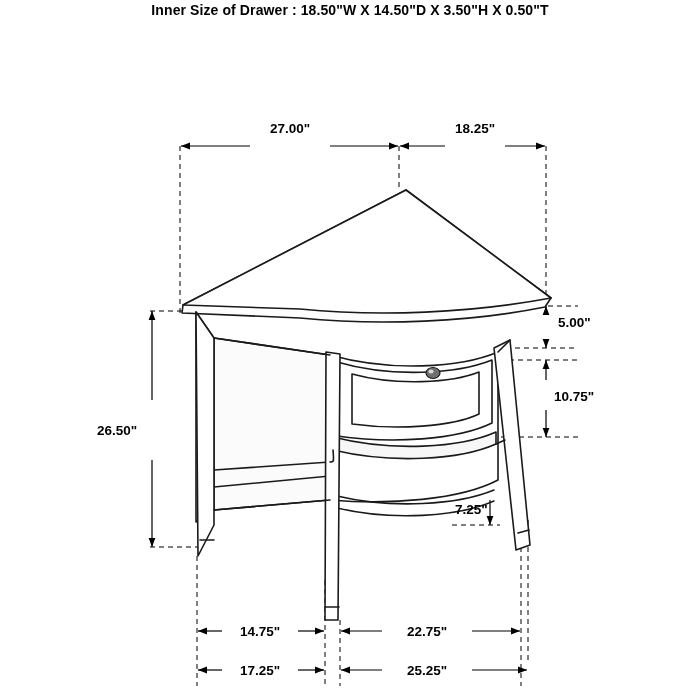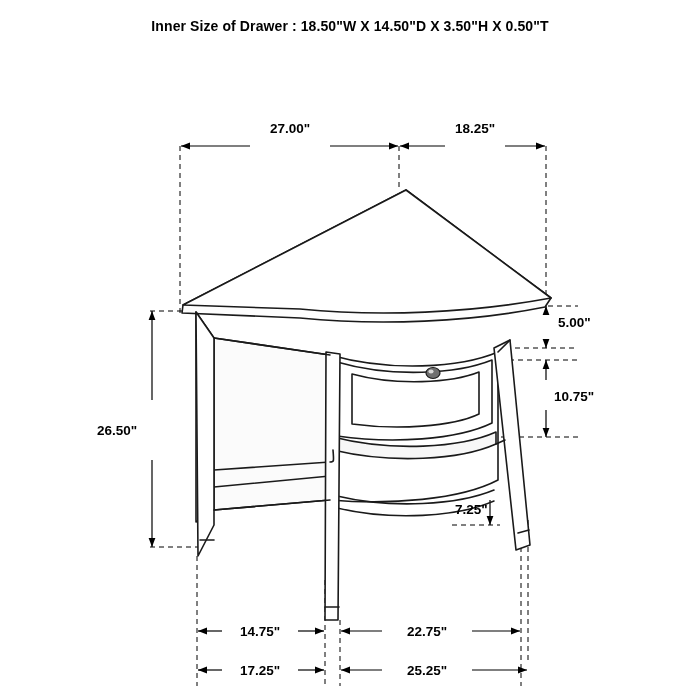--- a/index.html
+++ b/index.html
@@ -10,21 +10,21 @@
   #page {
     position: relative;
     width: 700px;
     height: 700px;
     background: #ffffff;
     font-family: "Liberation Sans", sans-serif;
     overflow: hidden;
   }
   #title {
     position: absolute;
-    top: 18px;
+    top: 2px;
     left: 0;
     width: 700px;
     text-align: center;
     font-size: 14px;
     font-weight: bold;
     color: #000000;
     letter-spacing: 0.1px;
   }
   svg.diagram {
     position: absolute;

